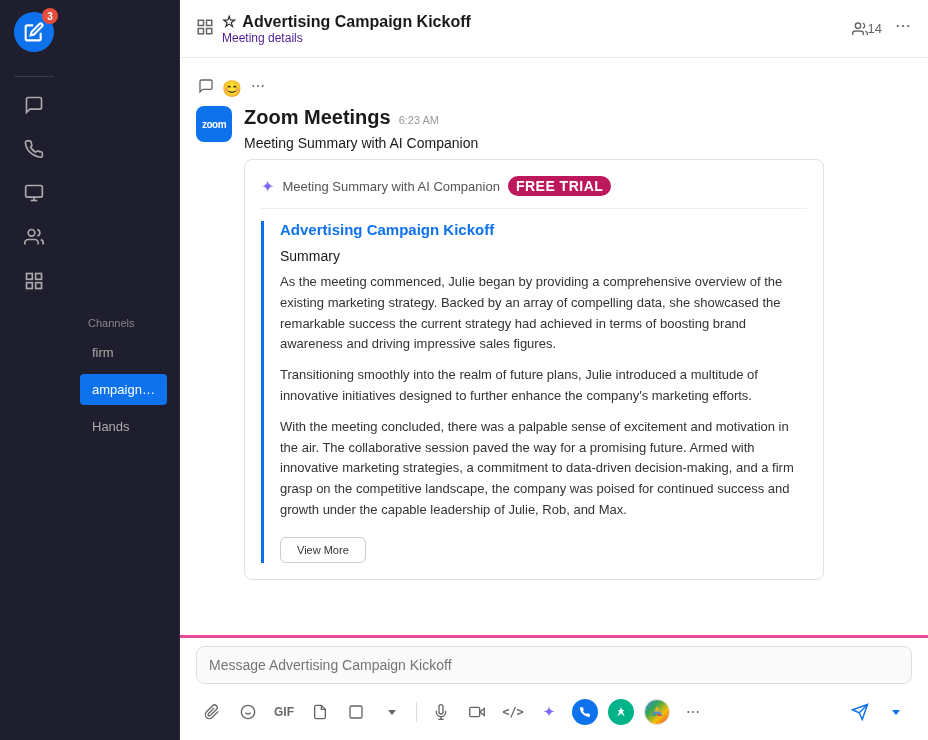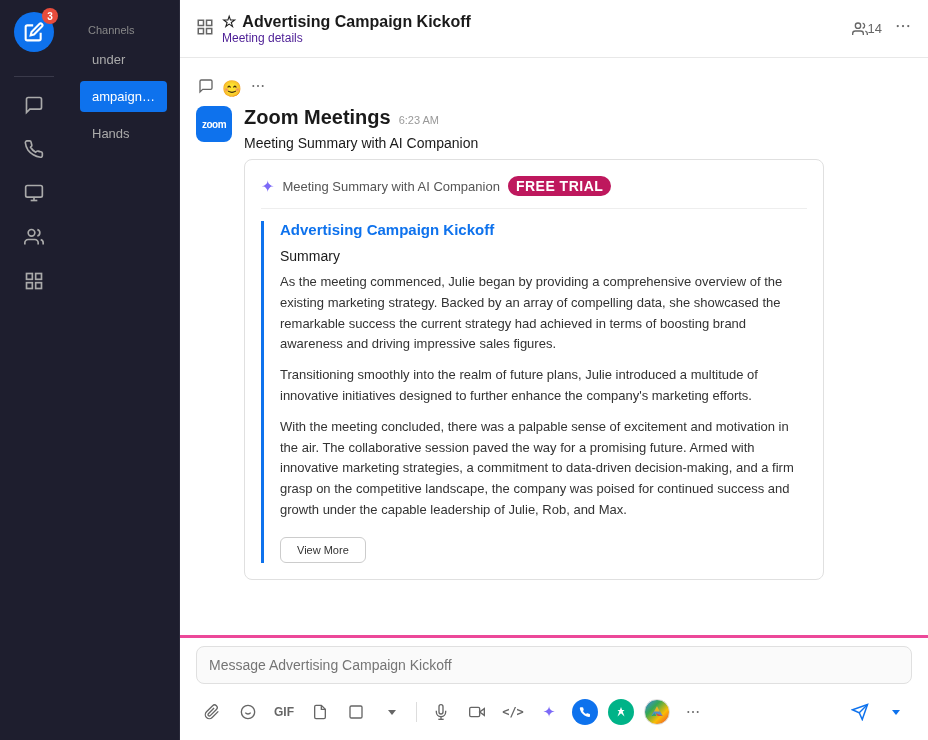--- a/index.html
+++ b/index.html
@@ -109,20 +109,21 @@
       background: #0e72ed;
       color: white;
     }
 
     .channel-section {
       padding: 16px 8px 4px;
       display: flex;
       flex-direction: column;
       gap: 2px;
       flex: 1;
+      justify-content: center;
     }
 
     
     .main-content {
       flex: 1;
       background: #fff;
       display: flex;
       flex-direction: column;
       overflow: hidden;
     }
@@ -491,21 +492,21 @@
         <rect x="14" y="14" width="7" height="7"></rect>
         <rect x="3" y="14" width="7" height="7"></rect>
       </svg>
     </div>
   </div>
 </div>
 
 <div class="channel-list">
   <div class="channel-section">
     <div class="channel-list-text">Channels</div>
-    <div class="channel-list-item">under</div>
+    <div class="channel-list-item">firm</div>
     <div class="channel-list-item active">ampaign Kickoff</div>
     <div class="channel-list-item">Hands</div>
   </div>
 </div>
 
 <div class="main-content">
 
   <div class="chat-header">
     <div class="header-left">
       <div class="header-channel-icon">

